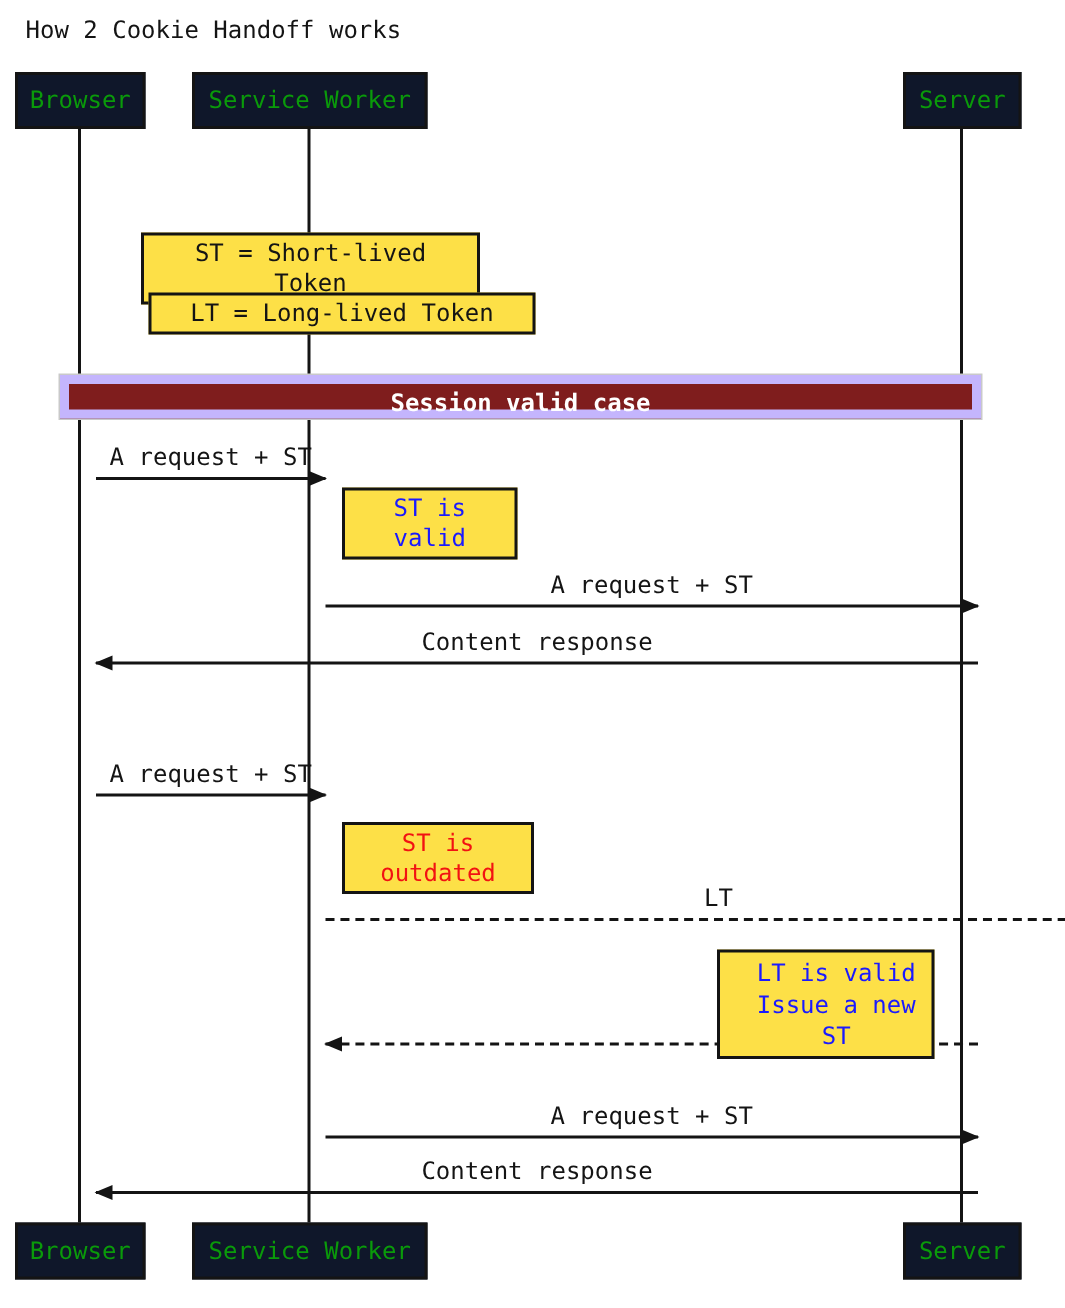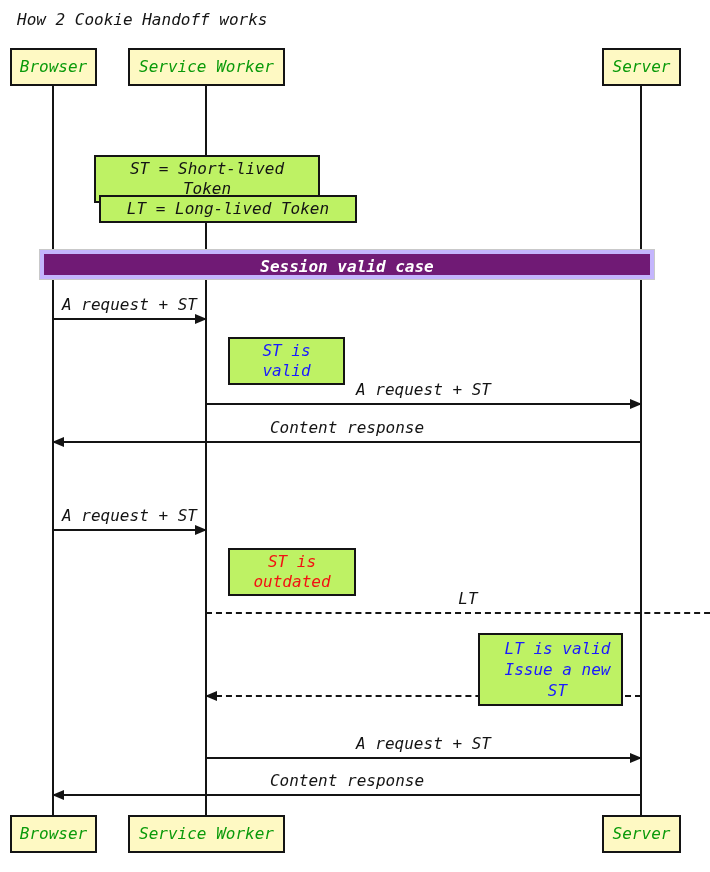--- a/index.html
+++ b/index.html
@@ -1,40 +1,40 @@
 <!DOCTYPE html>
 <html><head>
 <meta charset="utf-8">
 <style>
-  * { margin:0; padding:0; box-sizing:border-box;font-style:italic; }
+  * { margin:0; padding:0; box-sizing:border-box; }
   body { background:#ffffff; }
   .diagram {
     position:relative; width:710px; height:872px; background:#ffffff;
     font-family:"DejaVu Sans Mono","Liberation Mono",monospace;
     color:#141414; overflow:hidden;
   }
   .title { position:absolute; left:17px; top:9px; font-size:16px; line-height:22px; }
   .lifeline { position:absolute; top:86px; height:729px; width:2px; background:#141414; }
   .actor {
     position:absolute; height:38px; line-height:34px; border:2px solid #141414;
-    background:#fef9c3; color:#0a9a0a; text-align:center; font-size:16px; z-index:3;
+    background:#0f172a; color:#0a9a0a; text-align:center; font-size:16px; z-index:3;
   }
   .note {
-    position:absolute; border:2px solid #141414; background:#bef264; z-index:3;
+    position:absolute; border:2px solid #141414; background:#fde047; z-index:3;
     font-size:16px; line-height:20px; text-align:center; padding:2px 6px;
     white-space:pre-line;
   }
   .note.blue { color:#1a1aff; }
   .note.red  { color:#f21212; }
   .section-bar {
     position:absolute; left:40px; width:614px; height:29px; line-height:25px;
-    background:#701a75; border:4px solid #c4b5fd; box-shadow:0 0 0 1px #c9c9c9;
+    background:#7f1d1d; border:6px solid #c4b5fd; box-shadow:0 0 0 1px #c9c9c9;
     color:#ffffff; font-weight:bold; font-size:16px; text-align:center; z-index:2;
   }
-  .msg { position:absolute; z-index:1; }
+  .msg { position:absolute; z-index:1;margin-left:11px; }
   .msg-label { height:20px; line-height:20px; text-align:center; font-size:16px; margin-bottom:3px; }
   .msg-line { position:relative; height:0; border-top:2px solid #141414; }
   .msg-line.dashed { border-top-style:dashed; }
   .head { position:absolute; width:0; height:0; top:-6px;
           border-top:5px solid transparent; border-bottom:5px solid transparent; }
   .head.r { right:-1px; border-left:12px solid #141414; }
   .head.l { left:-1px;  border-right:12px solid #141414; }
 </style>
 </head>
 <body>
@@ -56,21 +56,21 @@
 
   <div class="section-bar" style="top:250px;">Session valid case</div>
 
   <div class="msg" style="left:53px; top:295px; width:153px;">
     <div class="msg-label">A request + ST</div>
     <div class="msg-line">
         <i class="head r"></i>
       </div>
   </div>
 
-  <div class="note blue" style="left:228px; top:337px; width:117px;">ST is valid</div>
+  <div class="note blue" style="left:228px; top:325px; width:117px;">ST is valid</div>
 
   <div class="msg" style="left:206px; top:380px; width:435px;">
     <div class="msg-label">A request + ST</div>
     <div class="msg-line">
         <i class="head r"></i>
       </div>
   </div>
 
   <div class="msg" style="left:53px; top:418px; width:588px;">
     <div class="msg-label">Content response</div>

